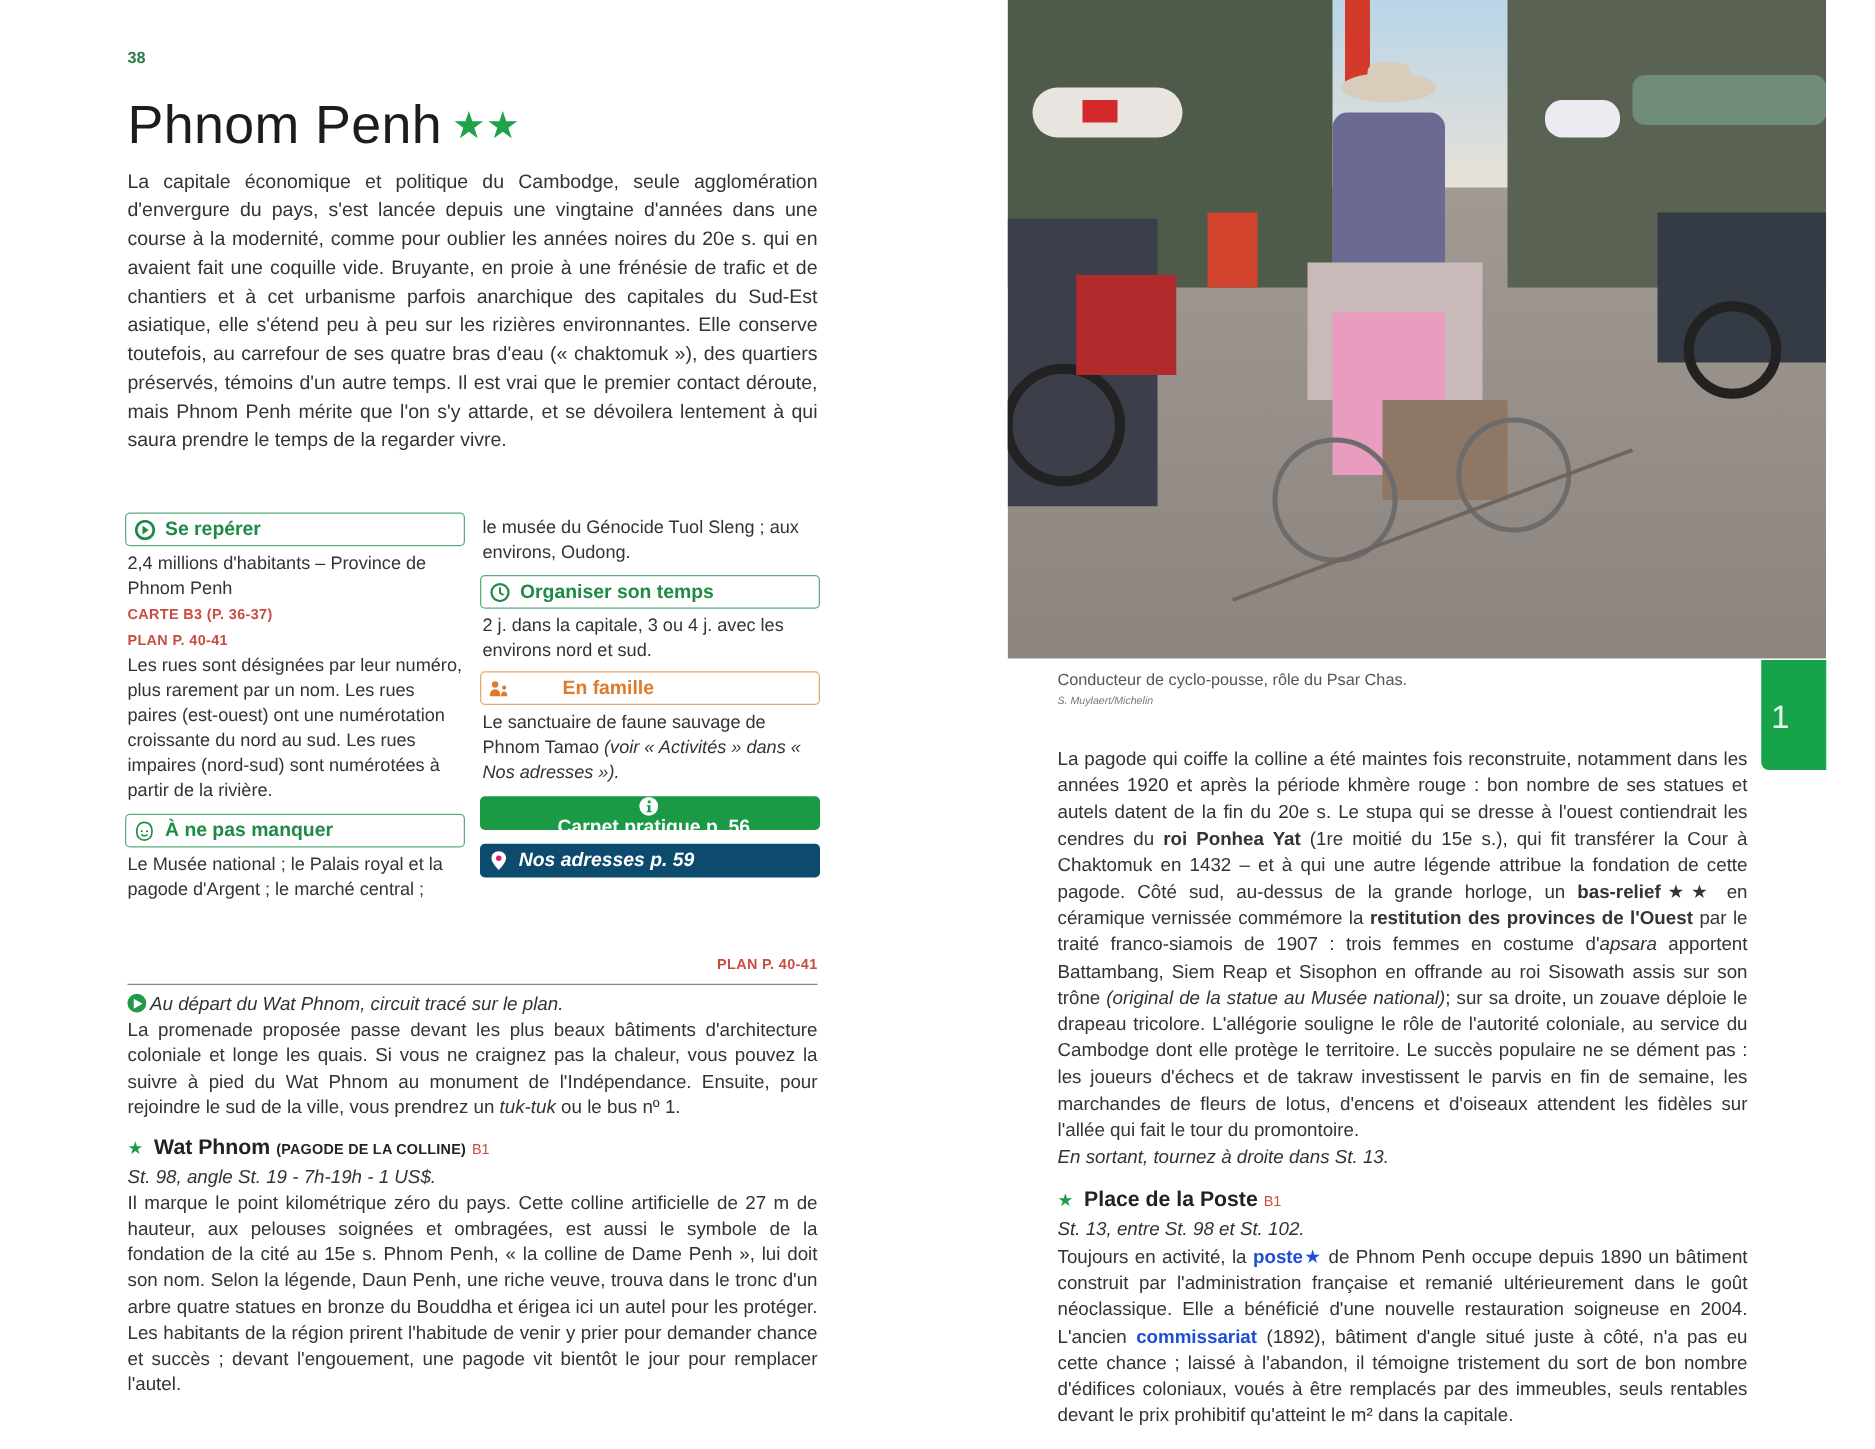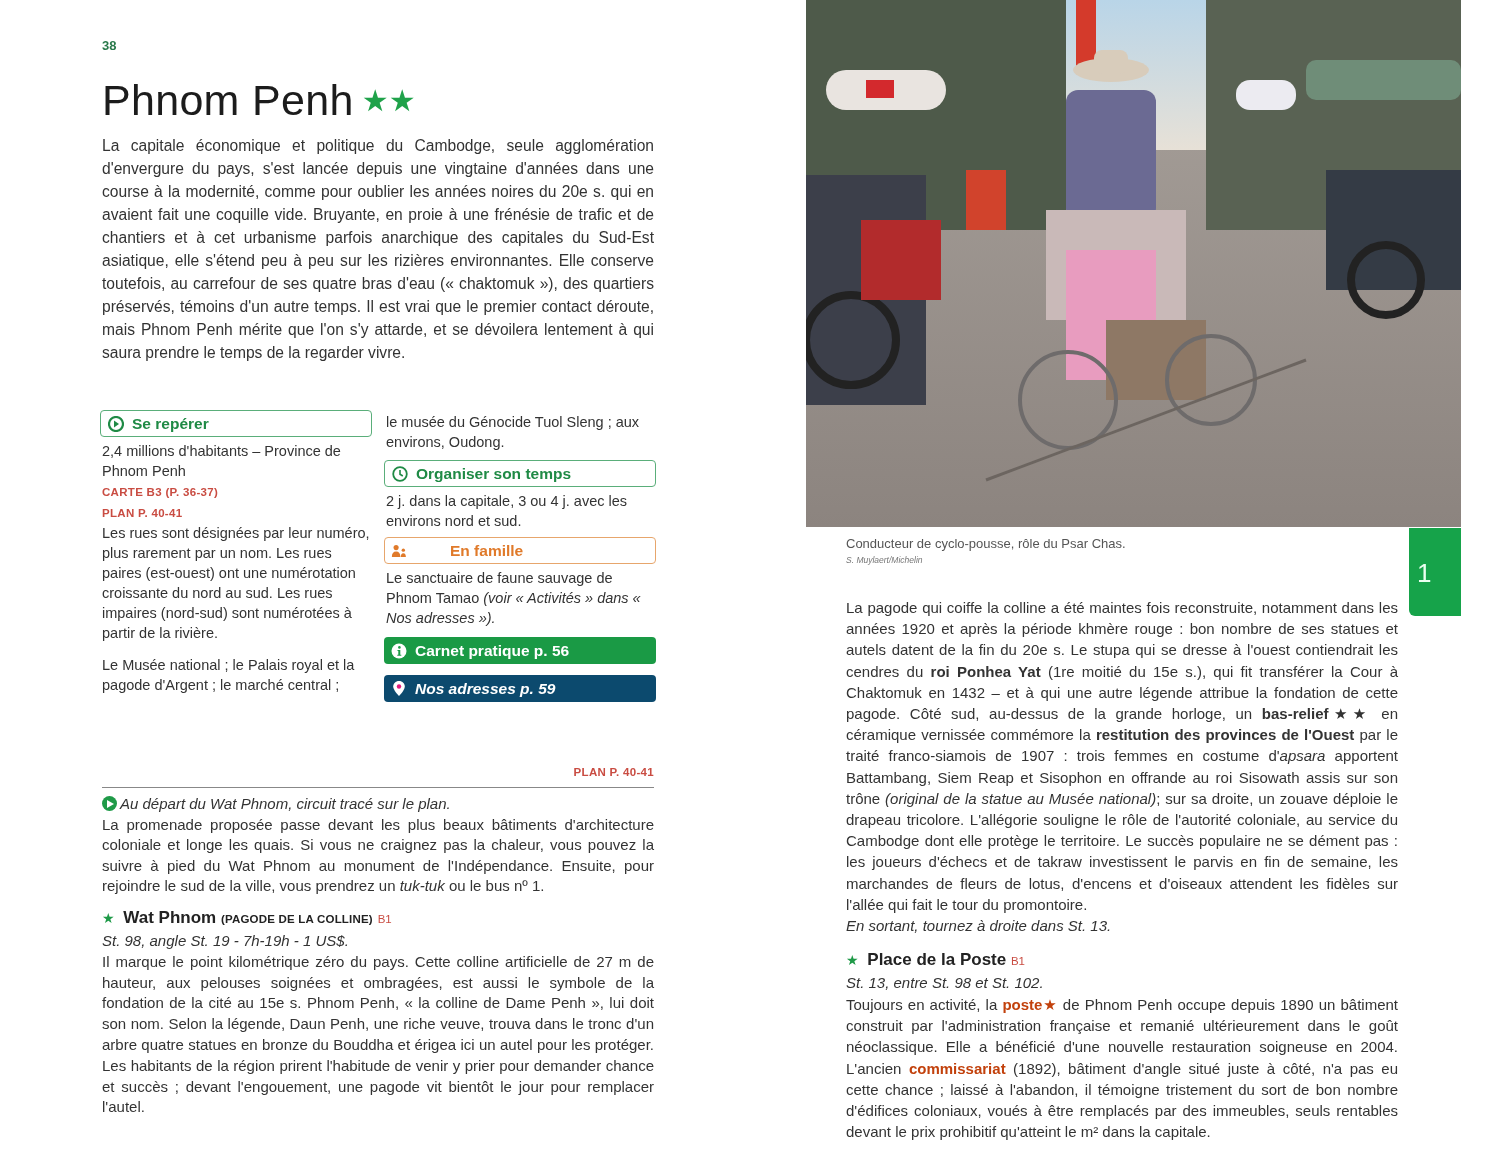--- a/index.html
+++ b/index.html
@@ -12,42 +12,42 @@
 
   .intro { position: absolute; left: 102px; top: 134px; width: 552px; font-size: 15.6px; line-height: 23px; color: #333; text-align: justify; }
 
   .col-a { position: absolute; left: 100px; top: 410px; width: 272px; }
   .col-b { position: absolute; left: 384px; top: 412px; width: 272px; }
 
   .box-head { display: flex; align-items: center; height: 27px; border: 1.5px solid #5aae7a; border-radius: 4px; padding-left: 6px; font-weight: bold; font-size: 15.5px; color: #1f8a45; }
   .box-head.orange { border-color: #e7a66c; color: #e07a2a; gap: 34px; }
   .box-head .ic { width: 17px; height: 17px; margin-right: 8px; display: inline-flex; align-items: center; justify-content: center; }
   .box-head.solid { border: none; color: #fff; }
-  .box-head.green-solid { background: #1a9a45; }
+  .box-head.green-solid { background: #1a9a45; flex-direction: column; }
   .box-head.pink-solid { background: #0c4a6e; font-style: italic; }
 
   .box-text { font-size: 14.5px; line-height: 20px; color: #333; padding: 4px 2px 6px 2px; }
   .ref { font-size: 11.5px; color: #c94c42; font-weight: bold; letter-spacing: 0.3px; line-height: 22px; }
 
   .section-title { position: absolute; left: 102px; top: 748px; width: 552px; height: 40px; border-bottom: 1.5px solid #888; }
   .section-title .t { font-size: 31px; font-weight: normal; color: #2b2b2b; letter-spacing: 0.2px; }
   .section-title .r { position: absolute; right: 0; top: 18px; font-size: 11.5px; color: #c94c42; font-weight: bold; letter-spacing: 0.3px; }
 
   .circuit { position: absolute; left: 102px; top: 794px; width: 552px; font-size: 15px; line-height: 20.5px; color: #333; text-align: justify; }
   .circuit em { font-style: italic; }
   .play-ic { display: inline-block; width: 15px; height: 15px; border-radius: 50%; background: #1f9a48; position: relative; vertical-align: -2px; margin-right: 3px; }
   .play-ic::after { content: ""; position: absolute; left: 5px; top: 3.5px; border-left: 7px solid #fff; border-top: 4px solid transparent; border-bottom: 4px solid transparent; }
 
   .entry { position: absolute; width: 552px; font-size: 15px; line-height: 20.8px; color: #333; text-align: justify; }
   .entry .ehead { font-size: 17px; font-weight: bold; color: #222; line-height: 24px; }
   .entry .ehead .gs { color: #1f9a48; font-size: 14px; margin-right: 4px; }
   .entry .ehead .sub { font-size: 11.5px; font-weight: bold; letter-spacing: 0.2px; }
   .entry .ehead .grid { font-size: 11.5px; color: #c94c42; font-weight: normal; }
   .entry .addr { font-style: italic; }
-  .entry b { color: #c2410c; }
+  .entry b { color: #1d4ed8; }
 
   .photo { position: absolute; left: 806px; top: 0; width: 655px; height: 527px; overflow: hidden; }
   .caption { position: absolute; left: 846px; top: 536px; font-size: 13px; color: #555; }
   .credit { position: absolute; left: 846px; top: 555px; font-size: 8.5px; color: #777; font-style: italic; }
 
   .tab { position: absolute; left: 1409px; top: 528px; width: 52px; height: 88px; background: #16a34a; border-radius: 0 0 0 6px; color: #eafff0; font-size: 26px; padding: 30px 0 0 8px; }
 
   .right-text { position: absolute; left: 846px; top: 597px; width: 552px; font-size: 15px; line-height: 21.2px; color: #333; text-align: justify; }
   .right-text em { font-style: italic; }
 </style>
@@ -70,20 +70,31 @@
     </span>
     <span>Se repérer</span>
   </div>
   <div class="box-text" style="padding-bottom:0">
     <div>2,4 millions d'habitants – Province de Phnom Penh</div>
     <div class="ref">CARTE B3 (P. 36-37)</div>
     <div class="ref" style="line-height:20px">PLAN P. 40-41</div>
     <div>Les rues sont désignées par leur numéro, plus rarement par un nom. Les rues paires (est-ouest) ont une numérotation croissante du nord au sud. Les rues impaires (nord-sud) sont numérotées à partir de la rivière.</div>
   </div>
   <div style="height:8px"></div>
+  <div class="box-head">
+    <span class="ic">
+      <svg width="18" height="18" viewBox="0 0 18 18">
+          <path d="M9 1.5 C4.5 1.5 2.5 5 2.5 9.5 C2.5 14 5.5 16.5 9 16.5 C12.5 16.5 15.5 14 15.5 9.5 C15.5 5 13.5 1.5 9 1.5Z" fill="none" stroke="#1f8a45" stroke-width="1.4"></path>
+          <circle cx="6.8" cy="9" r="0.9" fill="#1f8a45"></circle>
+          <circle cx="11.2" cy="9" r="0.9" fill="#1f8a45"></circle>
+          <path d="M6.3 11.7 Q9 14 11.7 11.7" fill="none" stroke="#1f8a45" stroke-width="1.2"></path>
+        </svg>
+    </span>
+    <span>À ne pas manquer</span>
+  </div>
   <div class="box-text">Le Musée national ; le Palais royal et la pagode d'Argent ; le marché central ;</div>
 </div>
 
 <div class="col-b">
   <div class="box-text" style="padding-top:0; padding-bottom:8px">le musée du Génocide Tuol Sleng ; aux environs, Oudong.</div>
   <div class="box-head">
     <span class="ic">
       <svg width="16" height="16" viewBox="0 0 16 16">
           <circle cx="8" cy="8" r="6.8" fill="none" stroke="#1f8a45" stroke-width="1.8"></circle>
           <path d="M8 4 V8.3 L10.8 10" fill="none" stroke="#1f8a45" stroke-width="1.6"></path>

